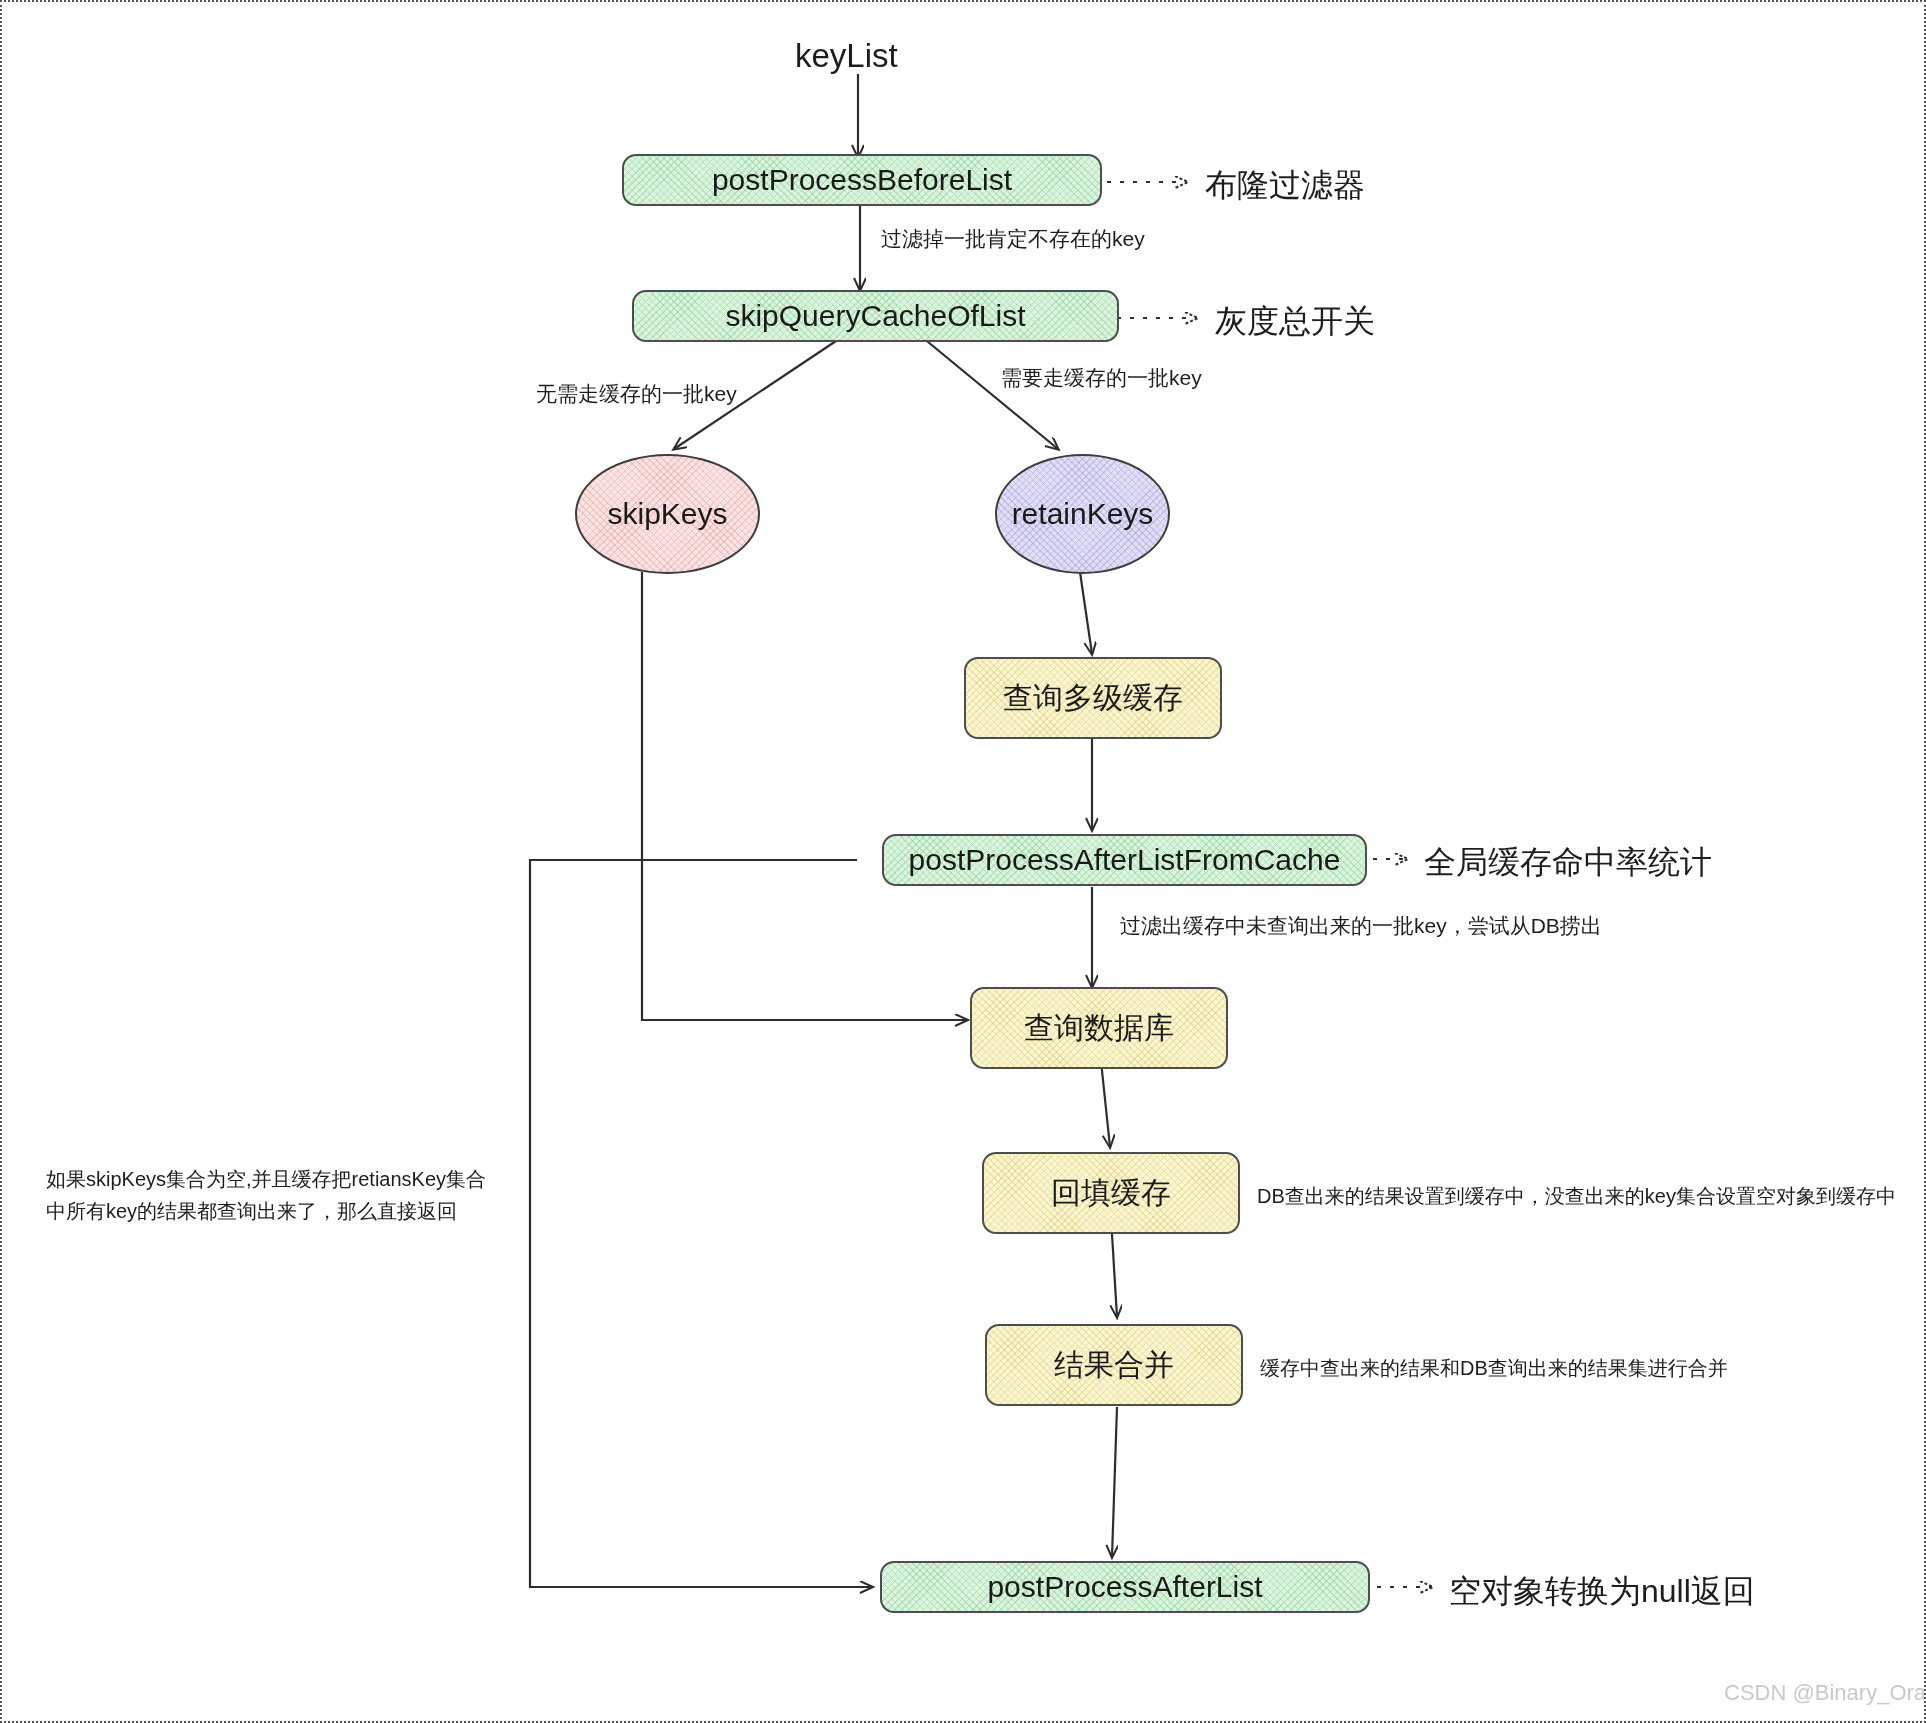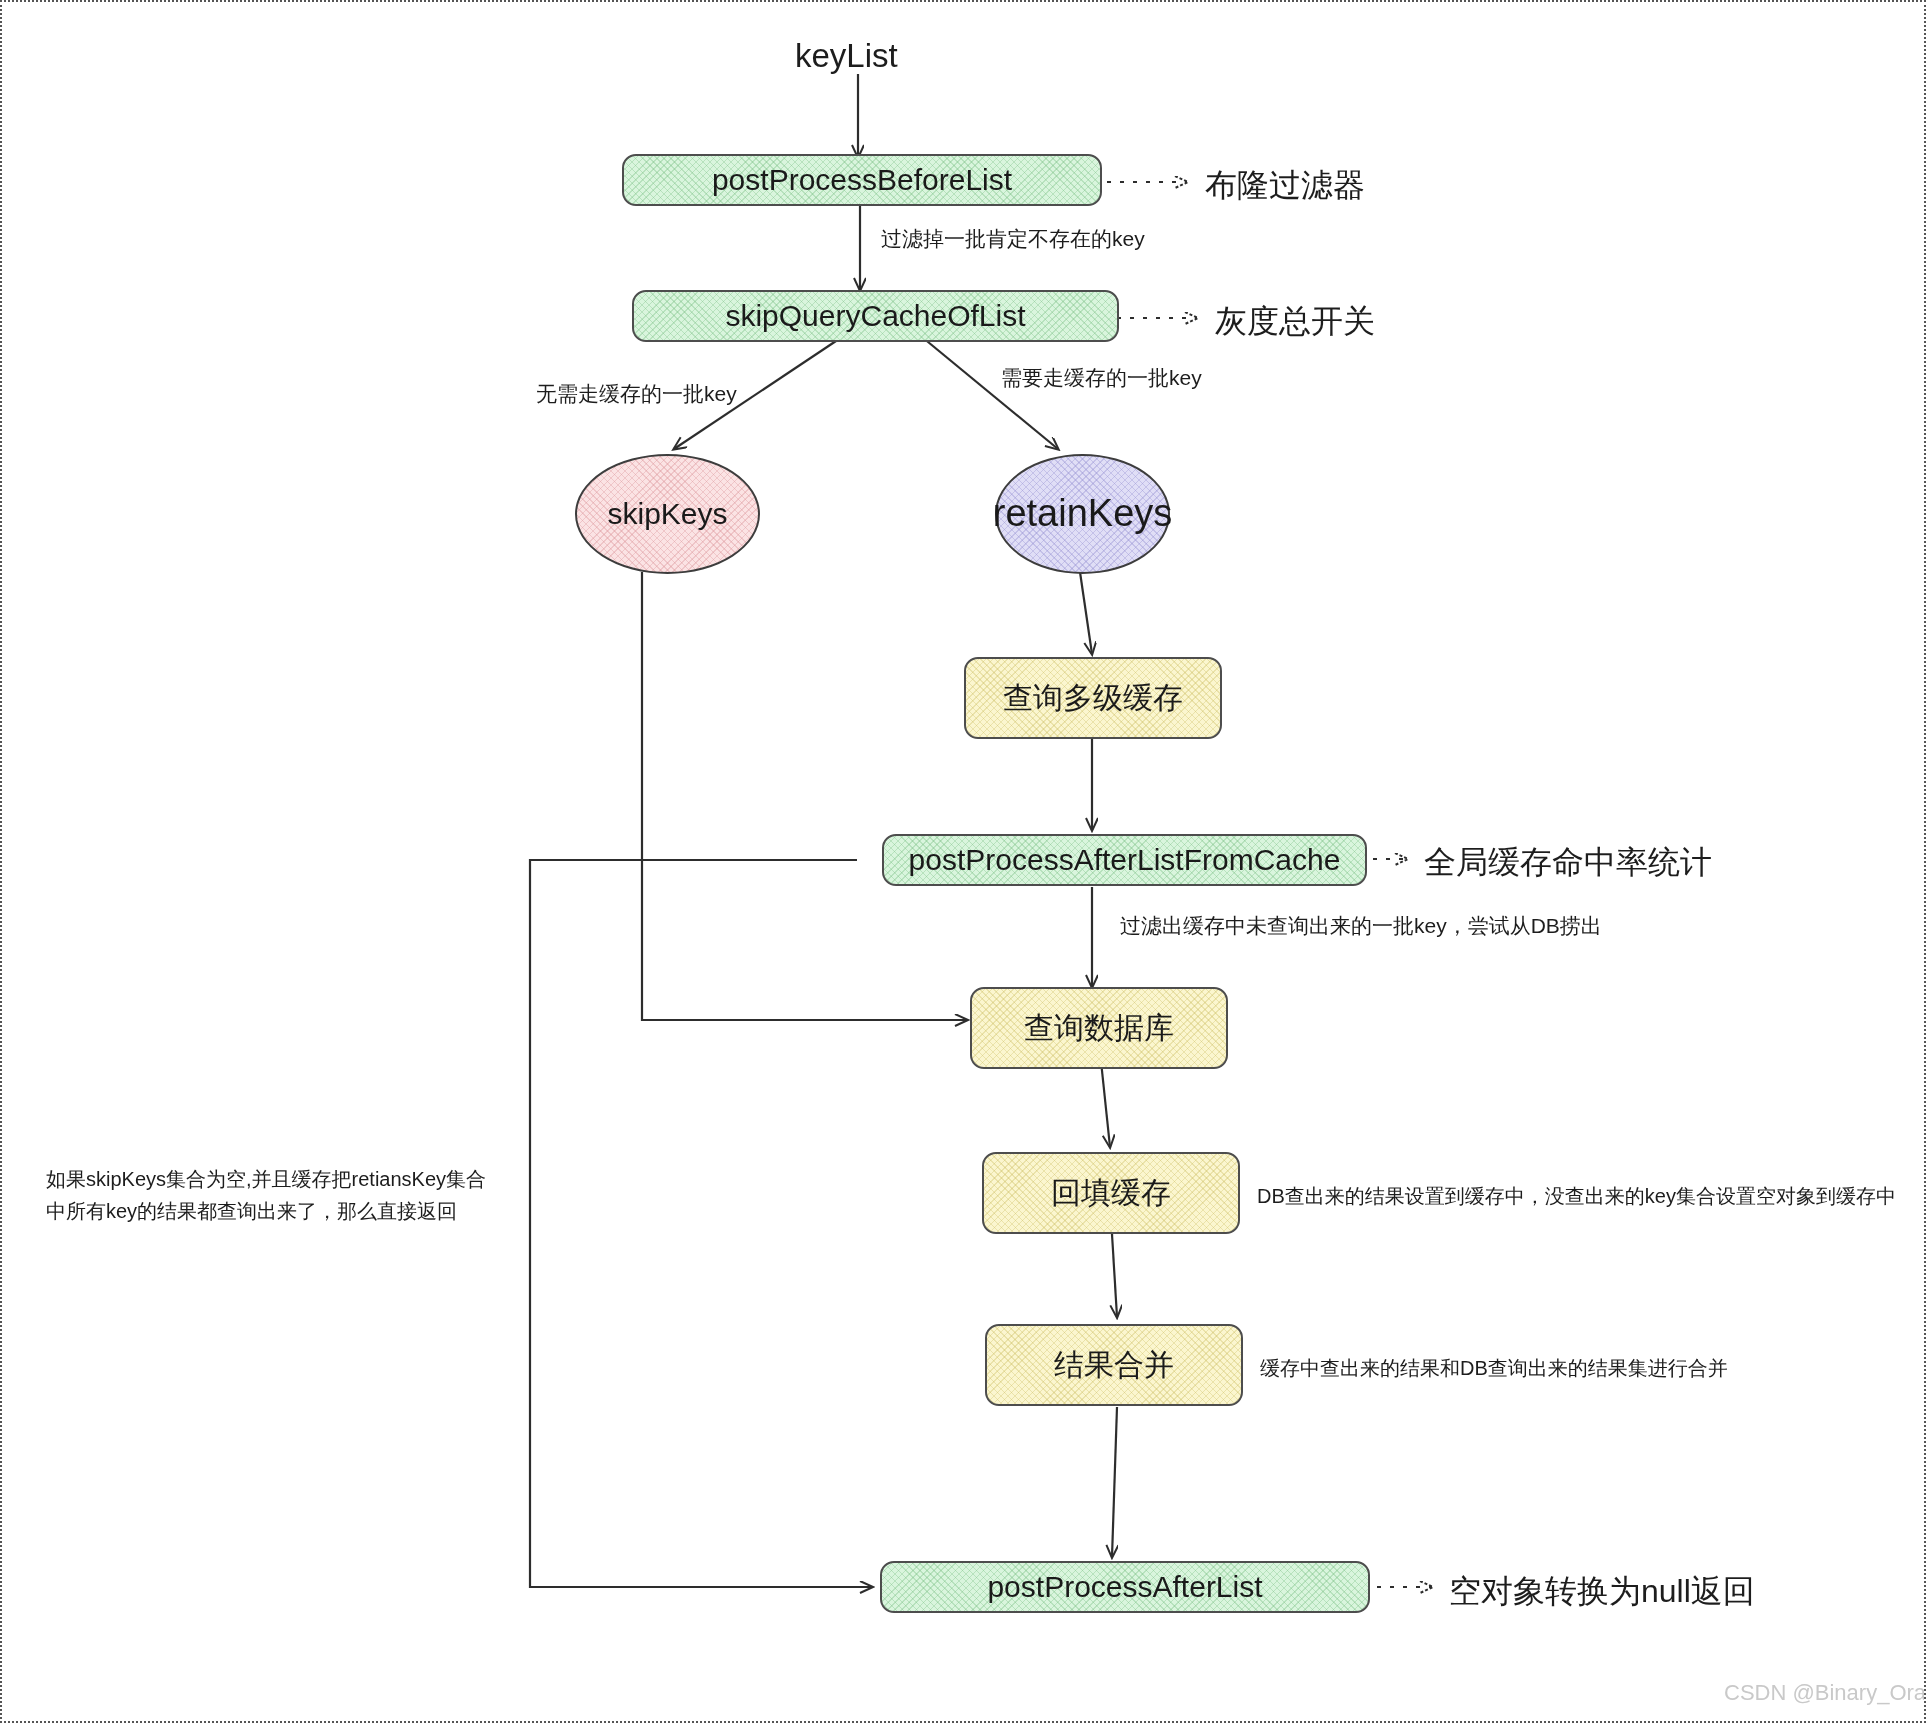--- a/index.html
+++ b/index.html
@@ -62,21 +62,21 @@
     border-radius: 50%;
     font-size: 30px;
   }
   .node-ellipse-purple {
     background-color: #e0def6;
     background-image:
       repeating-linear-gradient(45deg, rgba(150,145,210,0.38) 0 1px, transparent 1px 5px),
       repeating-linear-gradient(-45deg, rgba(150,145,210,0.38) 0 1px, transparent 1px 5px);
     border: 2px solid #3d3d3d;
     border-radius: 50%;
-    font-size: 38px;
+    font-size: 30px;
     text-align: right;
   }
   .free-text {
     position: absolute;
     color: #1d1d1d;
     white-space: pre;
     line-height: 1.45;
   }
   .title-text { font-size: 33px; }
   .edge-label { font-size: 21px; }

